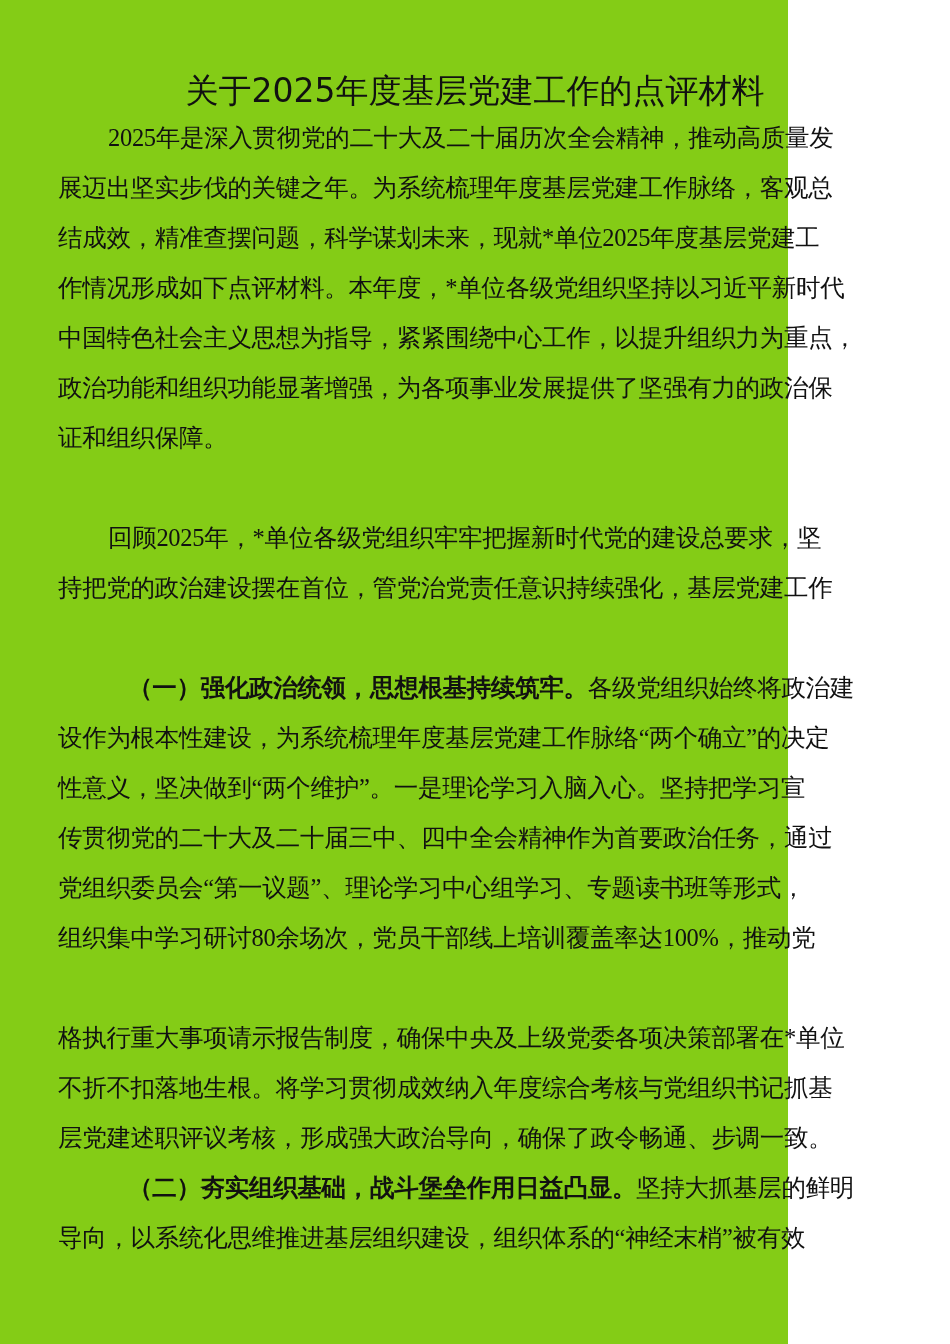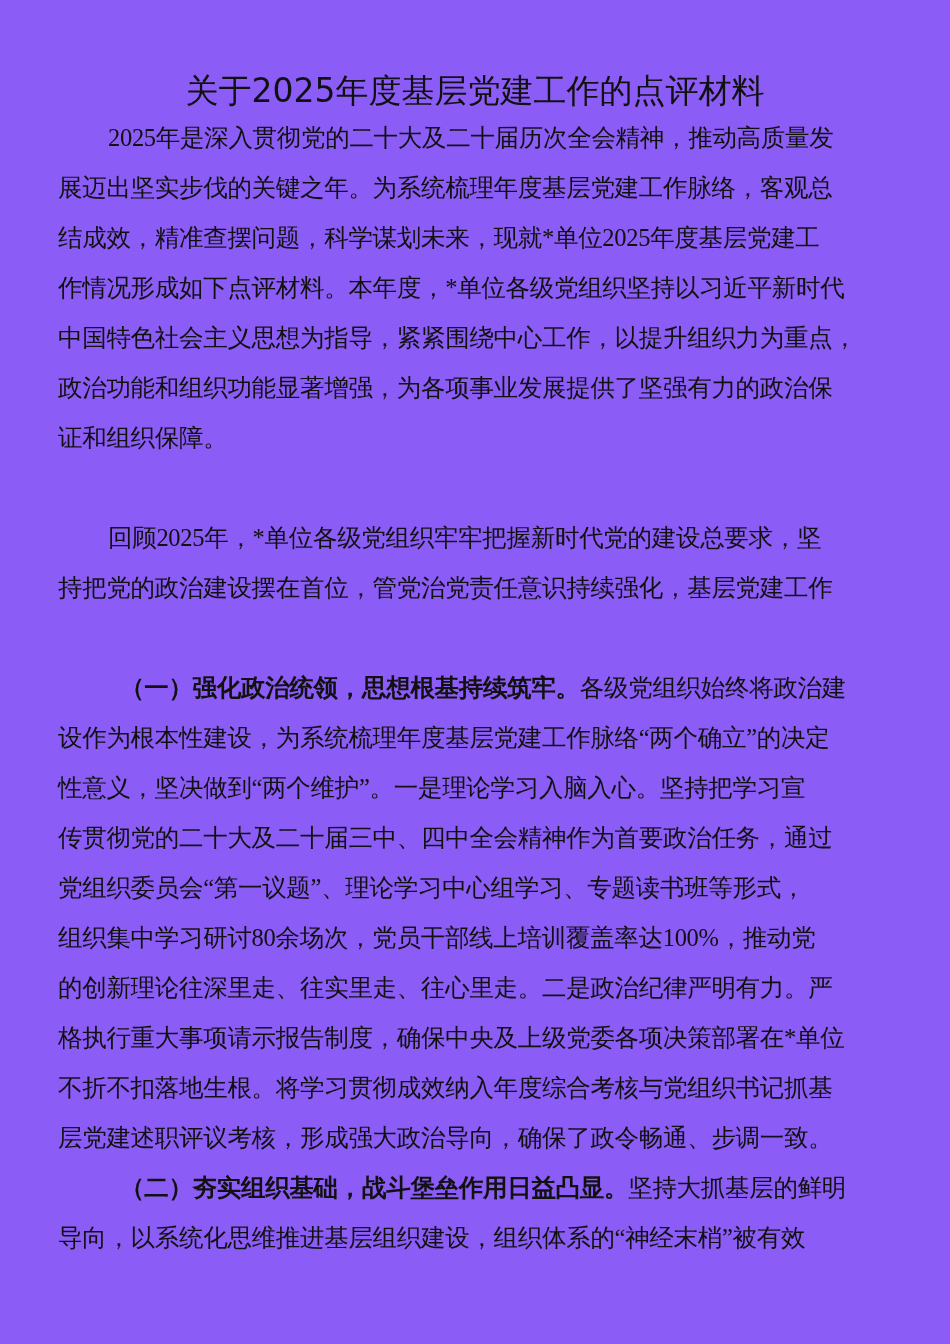--- a/index.html
+++ b/index.html
@@ -12,23 +12,23 @@
       height: 1344px;
       overflow: hidden;
       position: relative;
       color: #111111;
       font-family: "DejaVu Sans", "Liberation Sans", sans-serif;
     }
     .page {
       position: absolute;
       left: 0;
       top: 0;
-      width: 950px;
+      width: 788px;
       height: 1344px;
-      background: #8b5cf6;
+      background: #84cc16;
     }
     .title {
       position: absolute;
       left: 0;
       top: 66px;
       width: 950px;
       text-align: center;
       font-size: 33px;
       line-height: 50px;
       font-weight: normal;
@@ -46,20 +46,21 @@
       font-family: Liberation Serif, serif;
     }
     .indent {
       left: 108px;
     }
     .indent2 {
       left: 120px;
     }
     .bold {
       font-weight: bold;
+      margin-left: 8px;
     }
   </style>
 </head>
 <body>
 
 <div class="page">
 
   <div class="title">关于2025年度基层党建工作的点评材料</div>
 
   <div class="line indent" style="top:113px">2025年是深入贯彻党的二十大及二十届历次全会精神，推动高质量发</div>
@@ -75,21 +76,20 @@
   <div class="line" style="top:563px">持把党的政治建设摆在首位，管党治党责任意识持续强化，基层党建工作</div>
 
   <div class="line indent2" style="top:663px">
     <span class="bold">（一）强化政治统领，思想根基持续筑牢。</span><span>各级党组织始终将政治建</span>
   </div>
   <div class="line" style="top:713px">设作为根本性建设，为系统梳理年度基层党建工作脉络“两个确立”的决定</div>
   <div class="line" style="top:763px">性意义，坚决做到“两个维护”。一是理论学习入脑入心。坚持把学习宣</div>
   <div class="line" style="top:813px">传贯彻党的二十大及二十届三中、四中全会精神作为首要政治任务，通过</div>
   <div class="line" style="top:863px">党组织委员会“第一议题”、理论学习中心组学习、专题读书班等形式，</div>
   <div class="line" style="top:913px">组织集中学习研讨80余场次，党员干部线上培训覆盖率达100%，推动党</div>
-  <div class="line" style="top:963px">的创新理论往深里走、往实里走、往心里走。二是政治纪律严明有力。严</div>
   <div class="line" style="top:1013px">格执行重大事项请示报告制度，确保中央及上级党委各项决策部署在*单位</div>
   <div class="line" style="top:1063px">不折不扣落地生根。将学习贯彻成效纳入年度综合考核与党组织书记抓基</div>
   <div class="line" style="top:1113px">层党建述职评议考核，形成强大政治导向，确保了政令畅通、步调一致。</div>
 
   <div class="line indent2" style="top:1163px">
     <span class="bold">（二）夯实组织基础，战斗堡垒作用日益凸显。</span><span>坚持大抓基层的鲜明</span>
   </div>
   <div class="line" style="top:1213px">导向，以系统化思维推进基层组织建设，组织体系的“神经末梢”被有效</div>
 
 </div>

